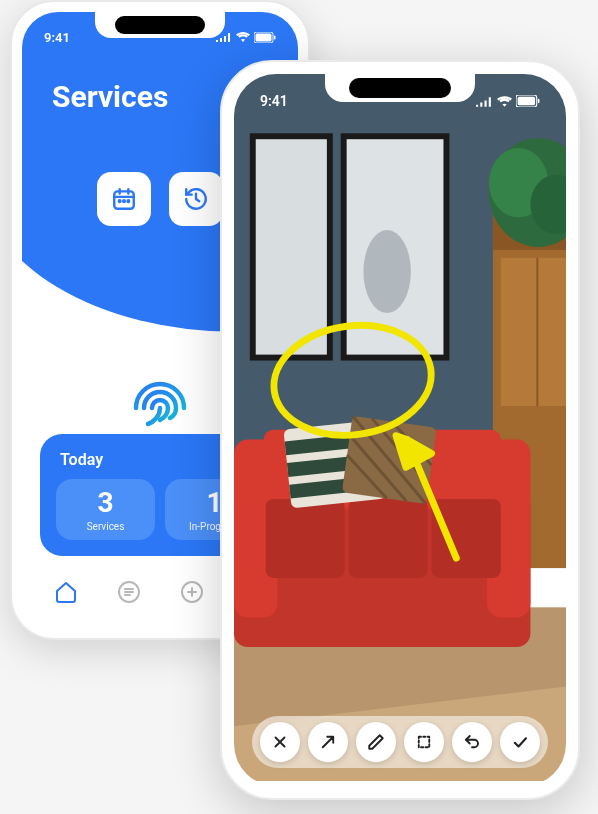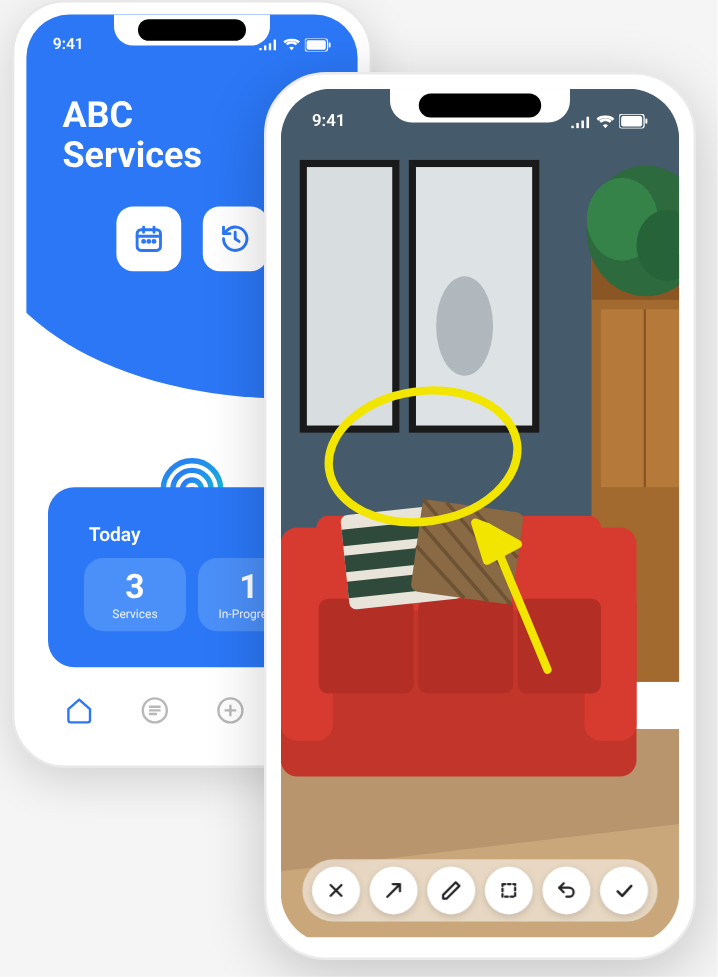--- a/index.html
+++ b/index.html
@@ -125,21 +125,21 @@
     z-index: 5;
   }
 
   .today-section {
     position: absolute;
     bottom: 72px;
     left: 18px;
     right: 18px;
     background: #2b77f6;
     border-radius: 22px;
-    padding: 30px;
+    padding: 16px;
     z-index: 5;
   }
   .today-label {
     color: #fff;
     font-size: 16px;
     font-weight: 600;
     margin-bottom: 10px;
     margin-left: 4px;
   }
   .today-cards {
@@ -320,21 +320,20 @@
           </svg>
         <svg width="22" height="11" viewBox="0 0 22 11">
             <rect x="0" y="0" width="19" height="11" rx="2.5" fill="none" stroke="#fff" stroke-width="1"></rect>
             <rect x="1.5" y="1.5" width="16" height="8" rx="1.5" fill="#fff"></rect>
             <rect x="20" y="3.5" width="1.5" height="4" rx="0.75" fill="#fff"></rect>
           </svg>
       </span>
     </div>
 
     <div class="app-title">
-      <div>ABC</div>
       <div>Services</div>
     </div>
 
     <div class="header-buttons">
       <div class="header-btn">
         <svg width="26" height="26" viewBox="0 0 24 24" fill="none" stroke="currentColor" stroke-width="2.2" stroke-linecap="round" stroke-linejoin="round">
             <rect x="3" y="5" width="18" height="16" rx="3"></rect>
             <path d="M8 3v4M16 3v4M3 10h18"></path>
             <circle cx="8" cy="14" r="0.8" fill="currentColor"></circle>
             <circle cx="12" cy="14" r="0.8" fill="currentColor"></circle>

